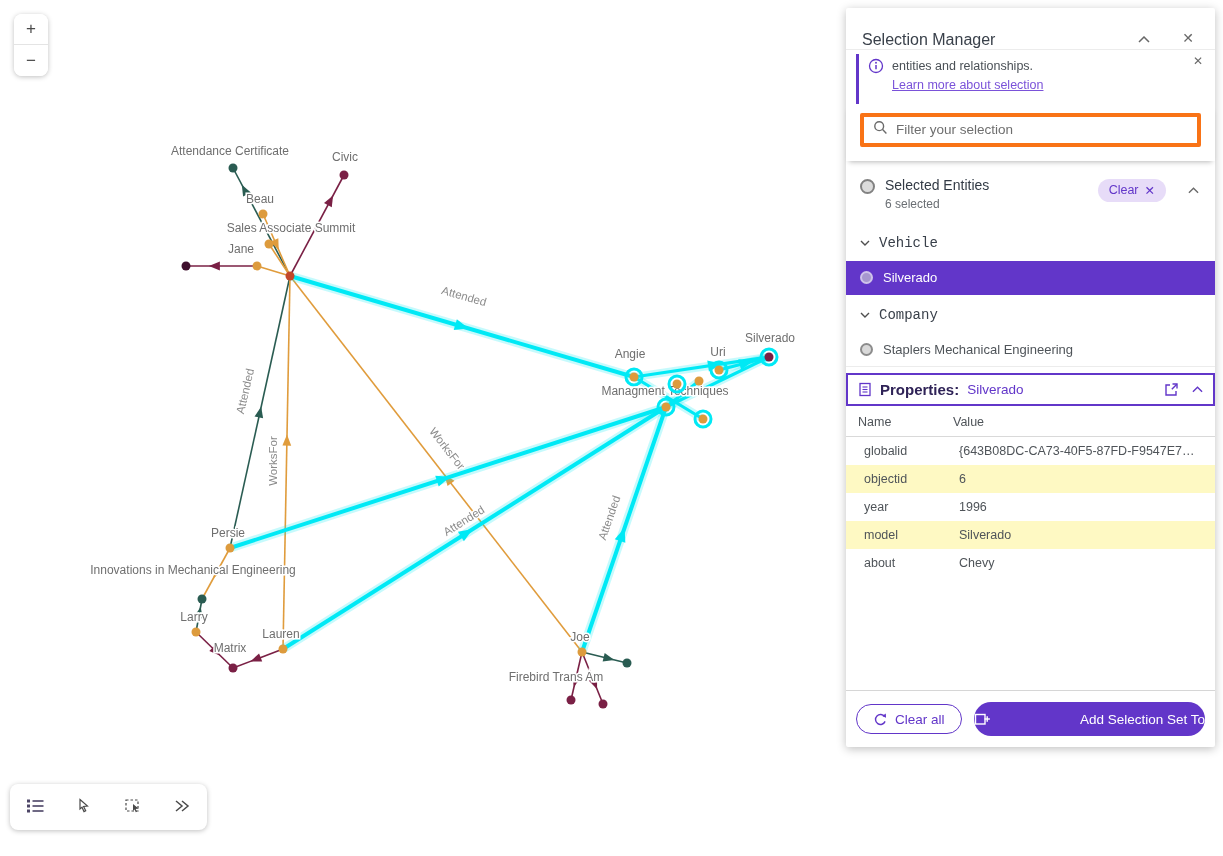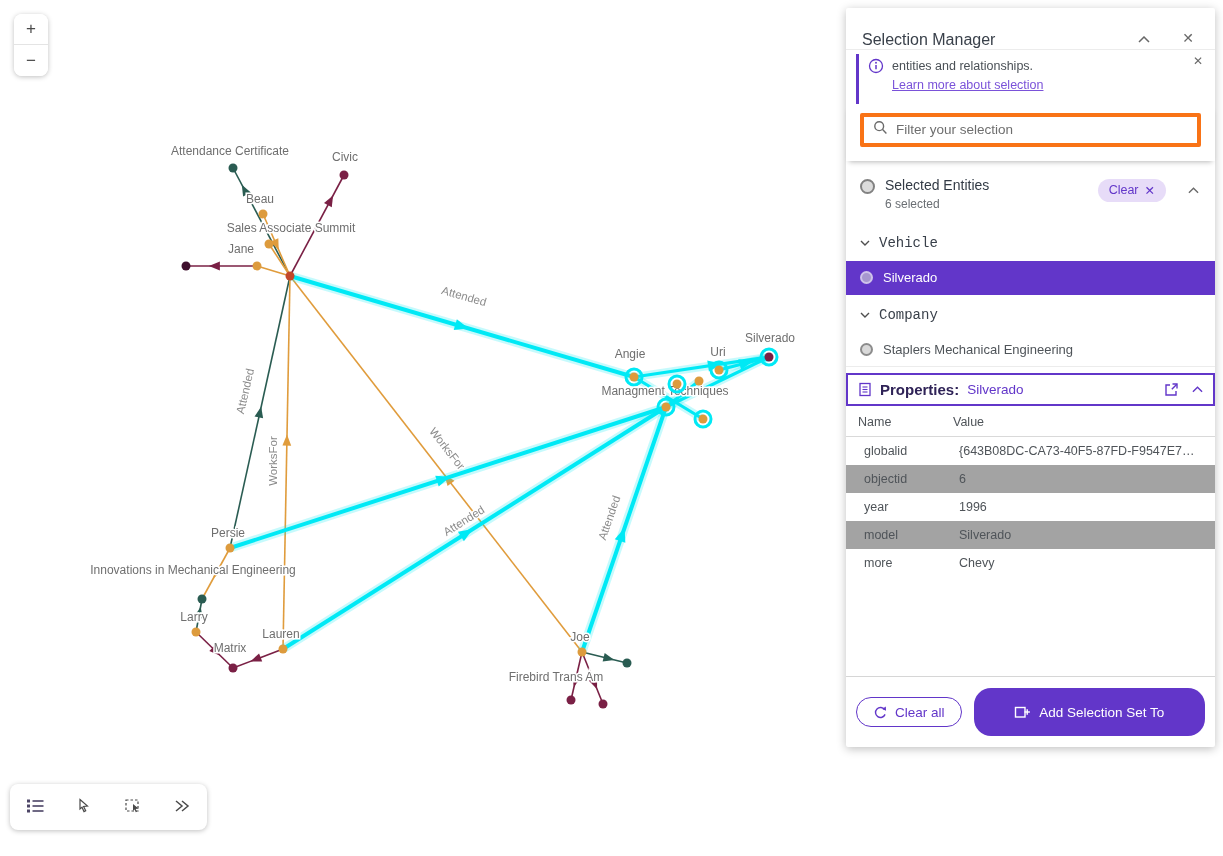--- a/index.html
+++ b/index.html
@@ -84,32 +84,32 @@
   .props-title{font-size:15px;color:#2f2357;font-weight:bold;}
   .props-entity{font-size:13.5px;color:var(--accent);}
   .props-actions{margin-left:auto;display:flex;align-items:center;gap:13px;color:var(--accent);}
   .props-actions span{display:flex;cursor:pointer;}
 
   .props-table{width:100%;border-collapse:collapse;flex:0 0 auto;}
   .props-table th{font-size:12.5px;color:#4f5459;text-align:left;font-weight:normal;
     padding:9px 12px 7px;border-bottom:1px solid #d9d9d9;}
   .props-table th:first-child{width:95px;}
   .props-table td{font-size:12.5px;color:#4f5459;padding:7px 18px;}
-  .props-table tr.alt td{background:#a3a3a3;}
+  .props-table tr.alt td{background:#fef9c3;}
   .props-table td.pvalue{max-width:255px;white-space:nowrap;overflow:hidden;text-overflow:ellipsis;}
 
   .spacer{flex:1 1 auto;}
 
   .panel-footer{border-top:1px solid #d6d6d6;padding:11px 10px;display:flex;gap:12px;
     align-items:center;flex:0 0 auto;}
   .btn-outline{height:30px;border:1px solid var(--accent);color:var(--accent);background:#fff;
     border-radius:17px;display:flex;align-items:center;gap:7px;padding:0 16px;
     font-size:13.5px;cursor:pointer;font-family:inherit;white-space:nowrap;}
-  .btn-primary{flex:1;height:48px;background:var(--accent);color:#fff;border:0;
-    border-radius:17px;display:flex;align-items:center;justify-content:center;gap:9px;
+  .btn-primary{flex:1;height:34px;background:var(--accent);color:#fff;border:0;
+    border-radius:17px;display:flex;align-items:center;justify-content:space-between;gap:9px;
     font-size:13.5px;cursor:pointer;font-family:inherit;white-space:nowrap;}
   .bicon{display:flex;}
 </style>
 </head>
 <body>
 
 <div class="stage">
 
   <svg id="graph-svg" width="846" height="856" viewBox="0 0 846 856" style="font-family:'Liberation Sans',sans-serif">
       <line x1="290" y1="276" x2="344" y2="175" stroke="#7a2045" stroke-width="1.6"></line>
@@ -394,21 +394,21 @@
             </tr>
             <tr>
               <td class="pname">year</td>
               <td class="pvalue">1996</td>
             </tr>
             <tr class="alt">
               <td class="pname">model</td>
               <td class="pvalue">Silverado</td>
             </tr>
             <tr>
-              <td class="pname">more</td>
+              <td class="pname">about</td>
               <td class="pvalue">Chevy</td>
             </tr>
           </tbody>
       </table>
 
       <div class="spacer"></div>
     </div>
 
     <div class="panel-footer">
       <button class="btn-outline">

